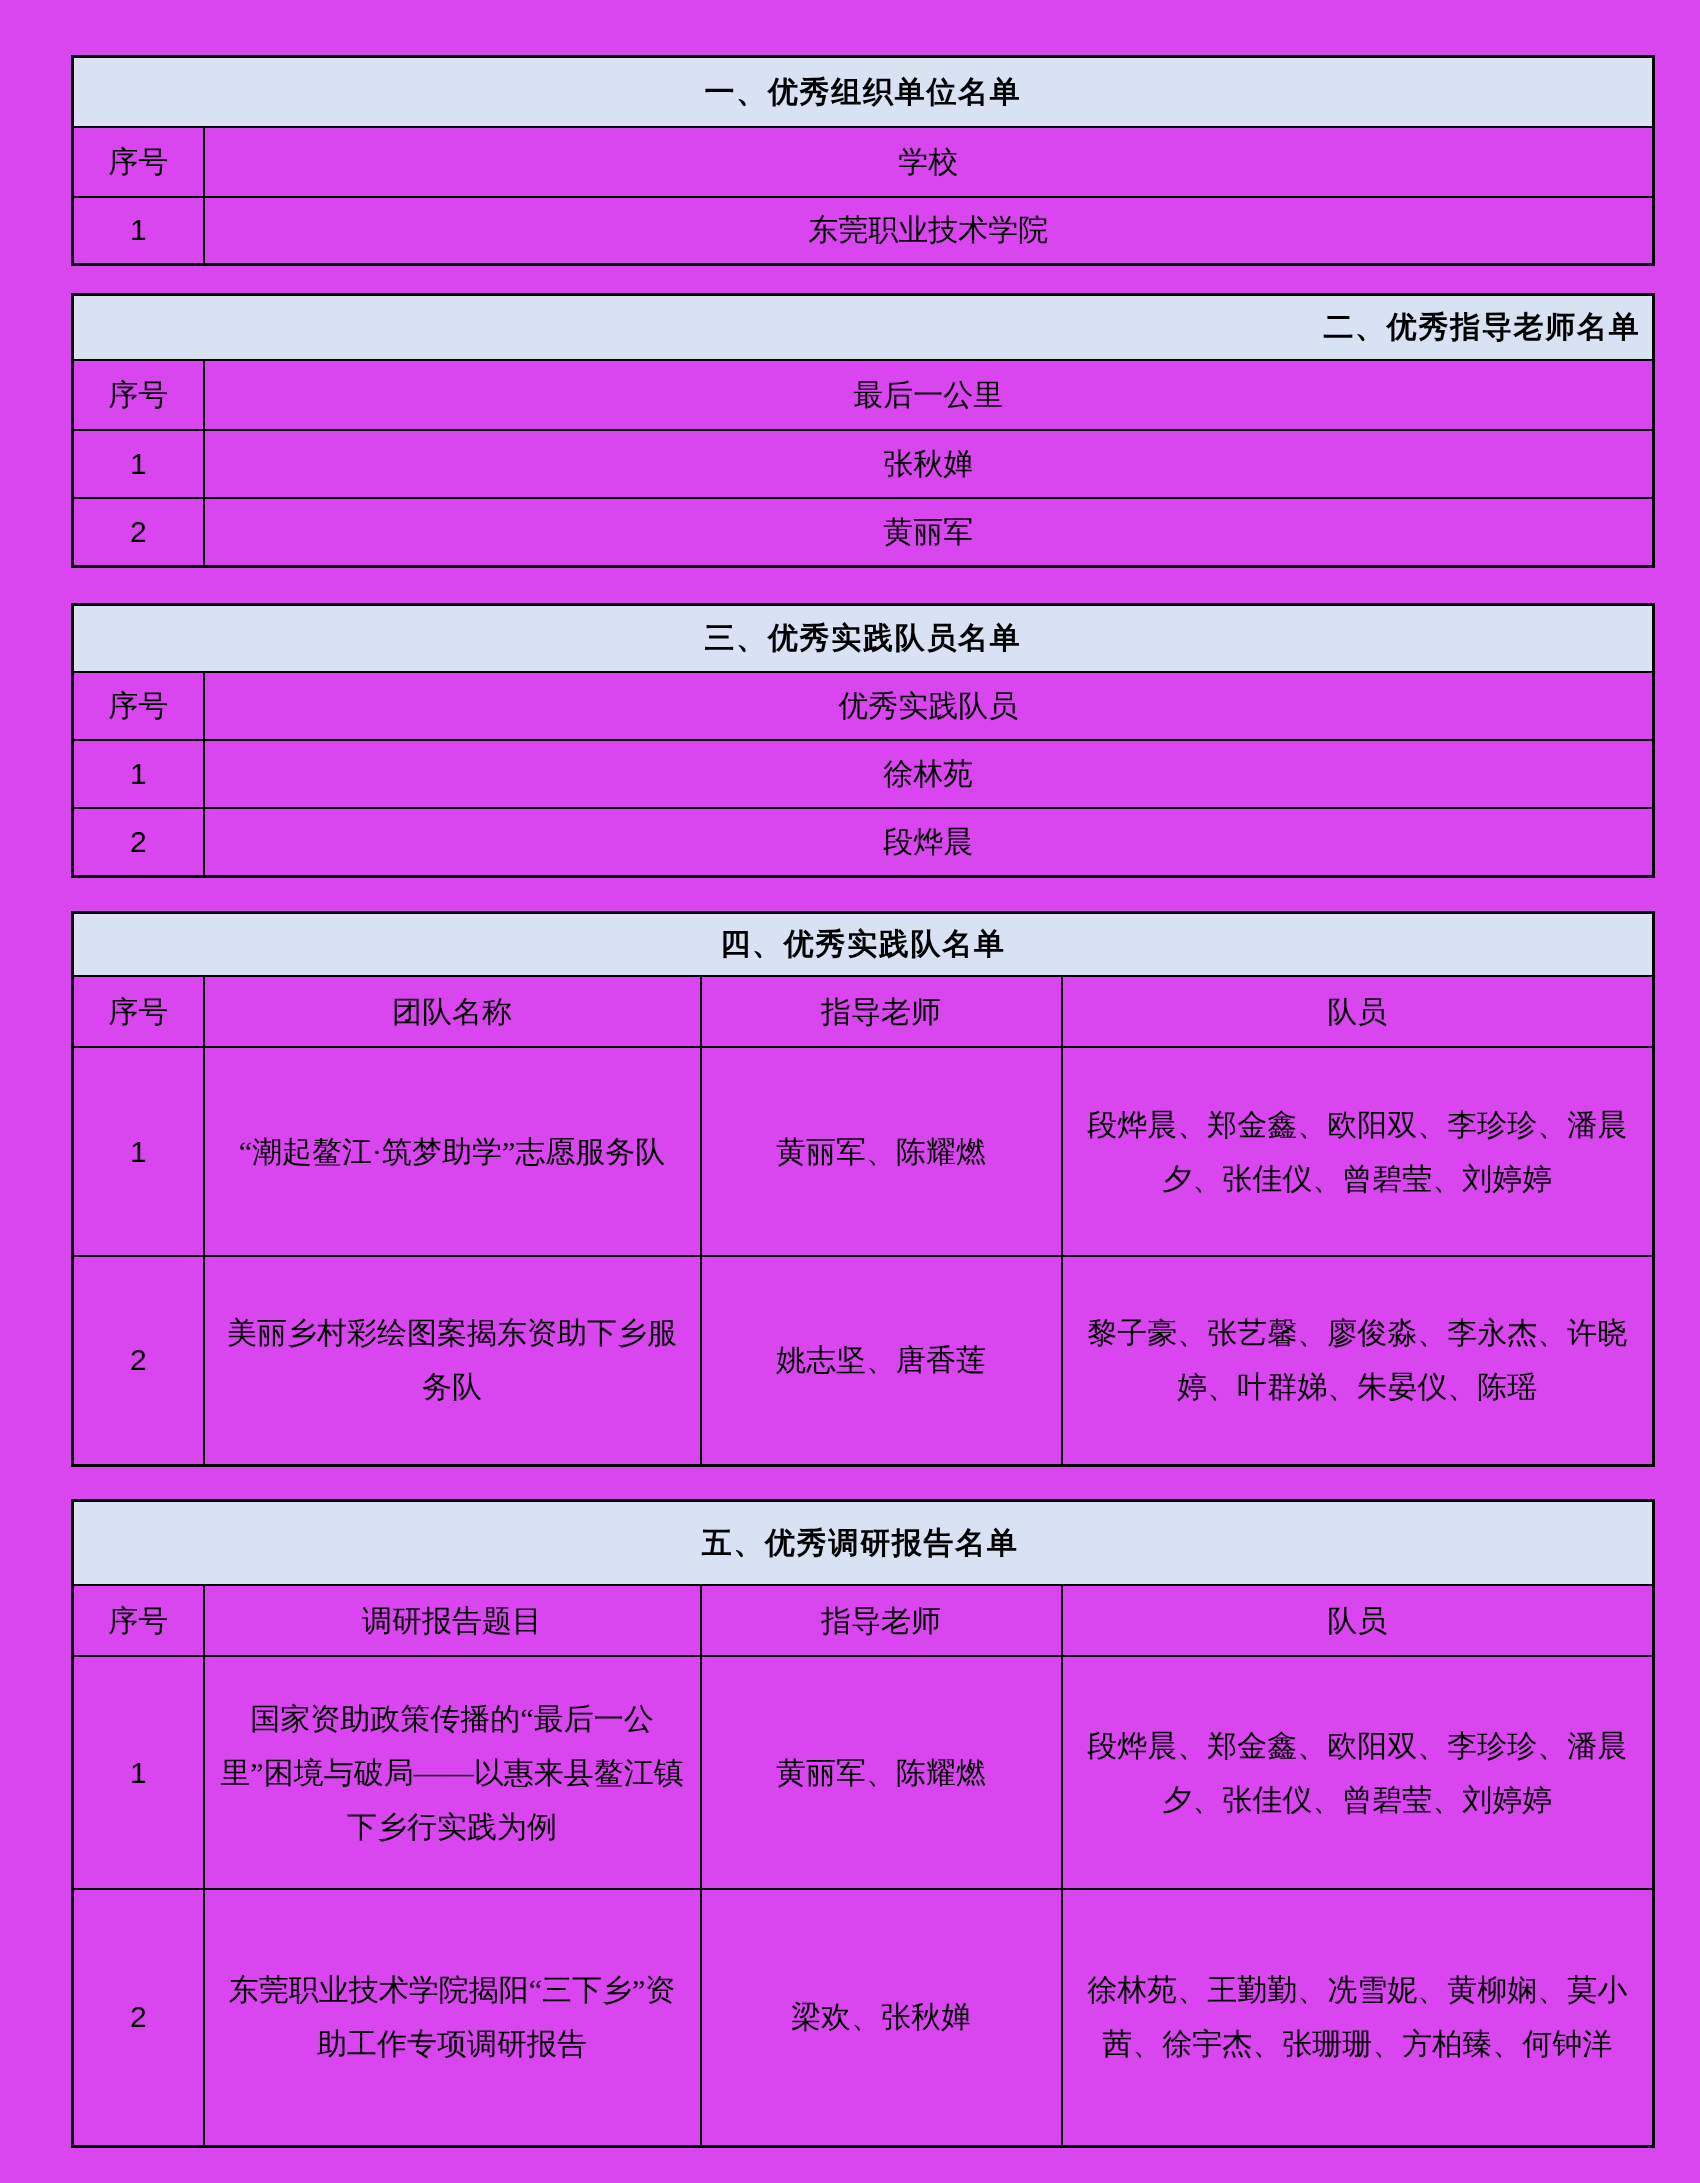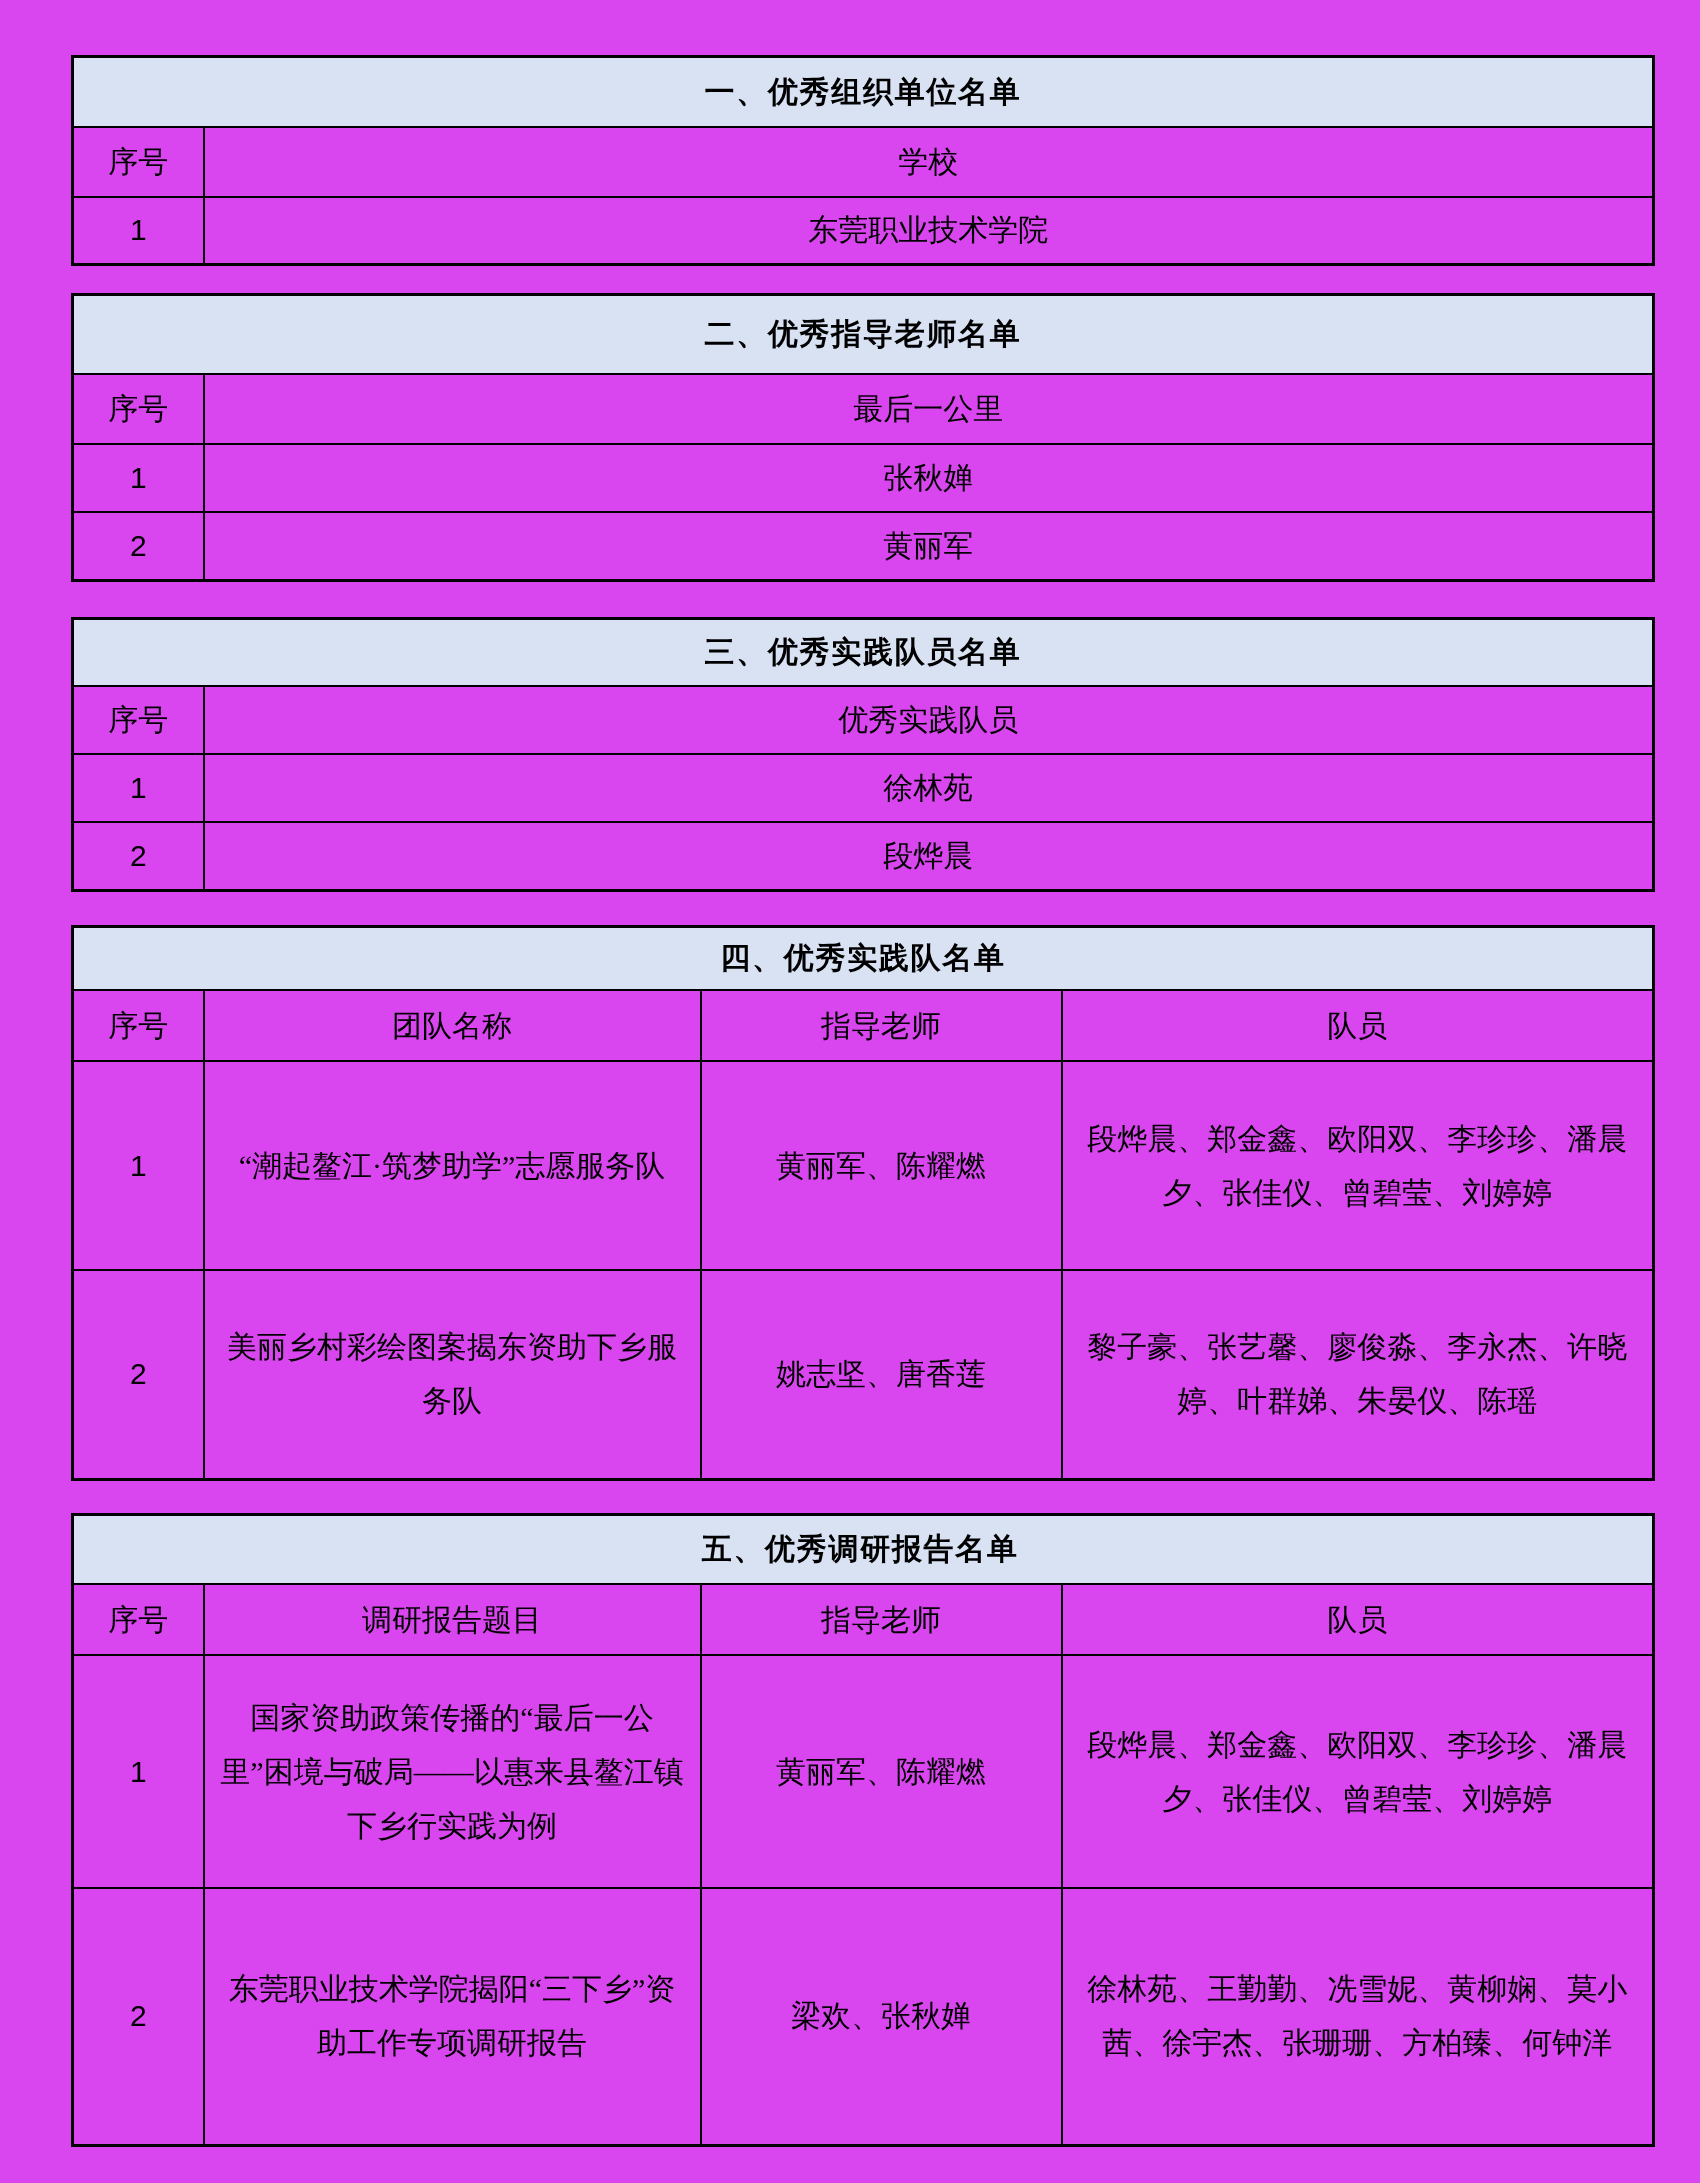--- a/index.html
+++ b/index.html
@@ -39,25 +39,25 @@
     border-bottom:4.2px solid #000000;
     letter-spacing:1.7px;
   }
   .gap-a{margin-bottom:26.6px;}
   .gap-b{margin-bottom:35px;}
   .gap-c{margin-bottom:33px;}
   .gap-d{margin-bottom:32px;}
   .num{font-family:"Liberation Sans","DejaVu Sans",sans-serif;font-size:32px;}
   
   .t1 .r-band td{height:70px;} .t1 .r-hdr td{height:70px;} .t1 .r-data td{height:68px;}
-  .t2 .r-band td{height:80px;} .t2 .r-hdr td{height:70px;} .t2 .r-data td{height:68px;}
+  .t2 .r-band td{height:66px;text-align:right;} .t2 .r-hdr td{height:70px;} .t2 .r-data td{height:68px;}
   .t3 .r-band td{height:68px;margin-left:11px;} .t3 .r-hdr td{height:68px;} .t3 .r-data td{height:68px;}
   .t4 .r-band td{height:64px;} .t4 .r-hdr td{height:71px;}
   .t4 .r-data1 td{height:209px;} .t4 .r-data2 td{height:209px;}
-  .t5 .r-band td{height:70px;padding-left:6px;} .t5 .r-hdr td{height:71px;}
+  .t5 .r-band td{height:85px;padding-left:6px;} .t5 .r-hdr td{height:71px;}
   .t5 .r-data1 td{height:233px;} .t5 .r-data2 td{height:257px;}
 </style>
 </head>
 <body>
 
 <div class="page">
 
   <table class="award t1 gap-a">
     <colgroup>
         <col style="width:131px">

